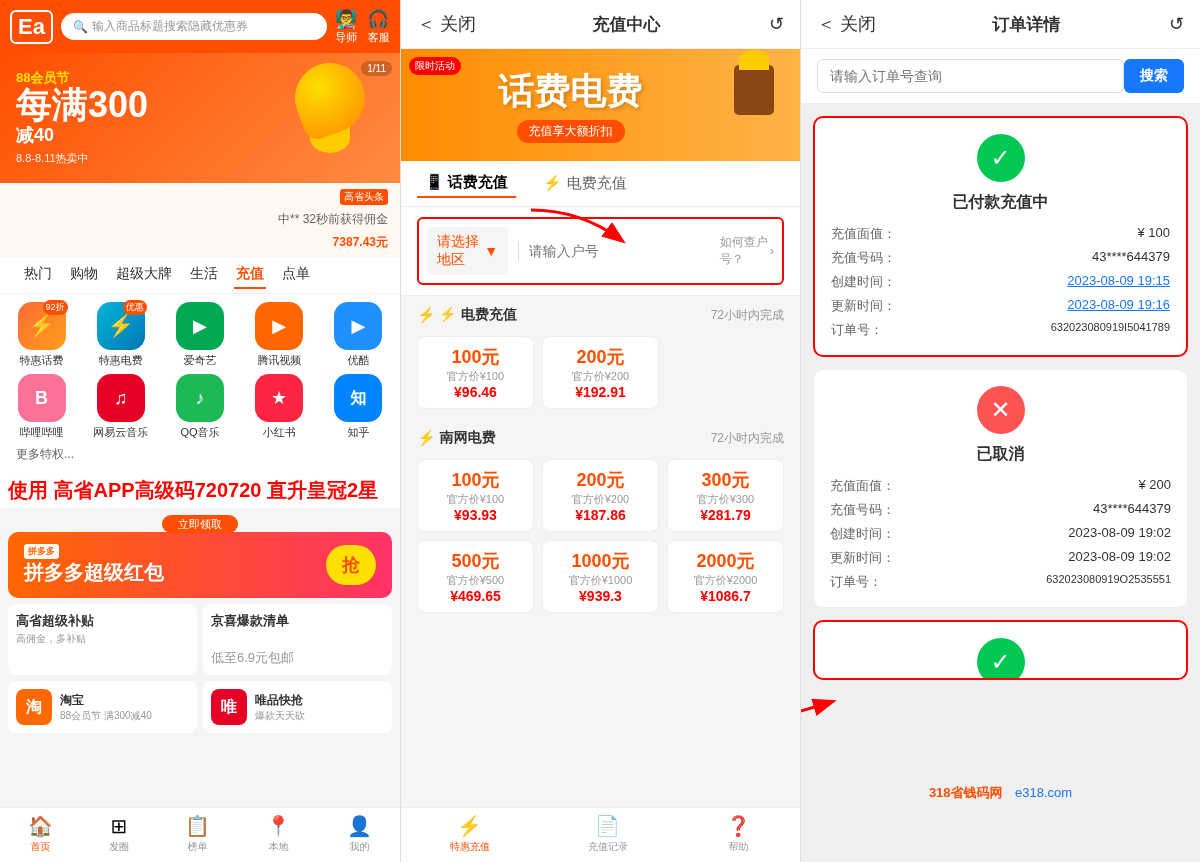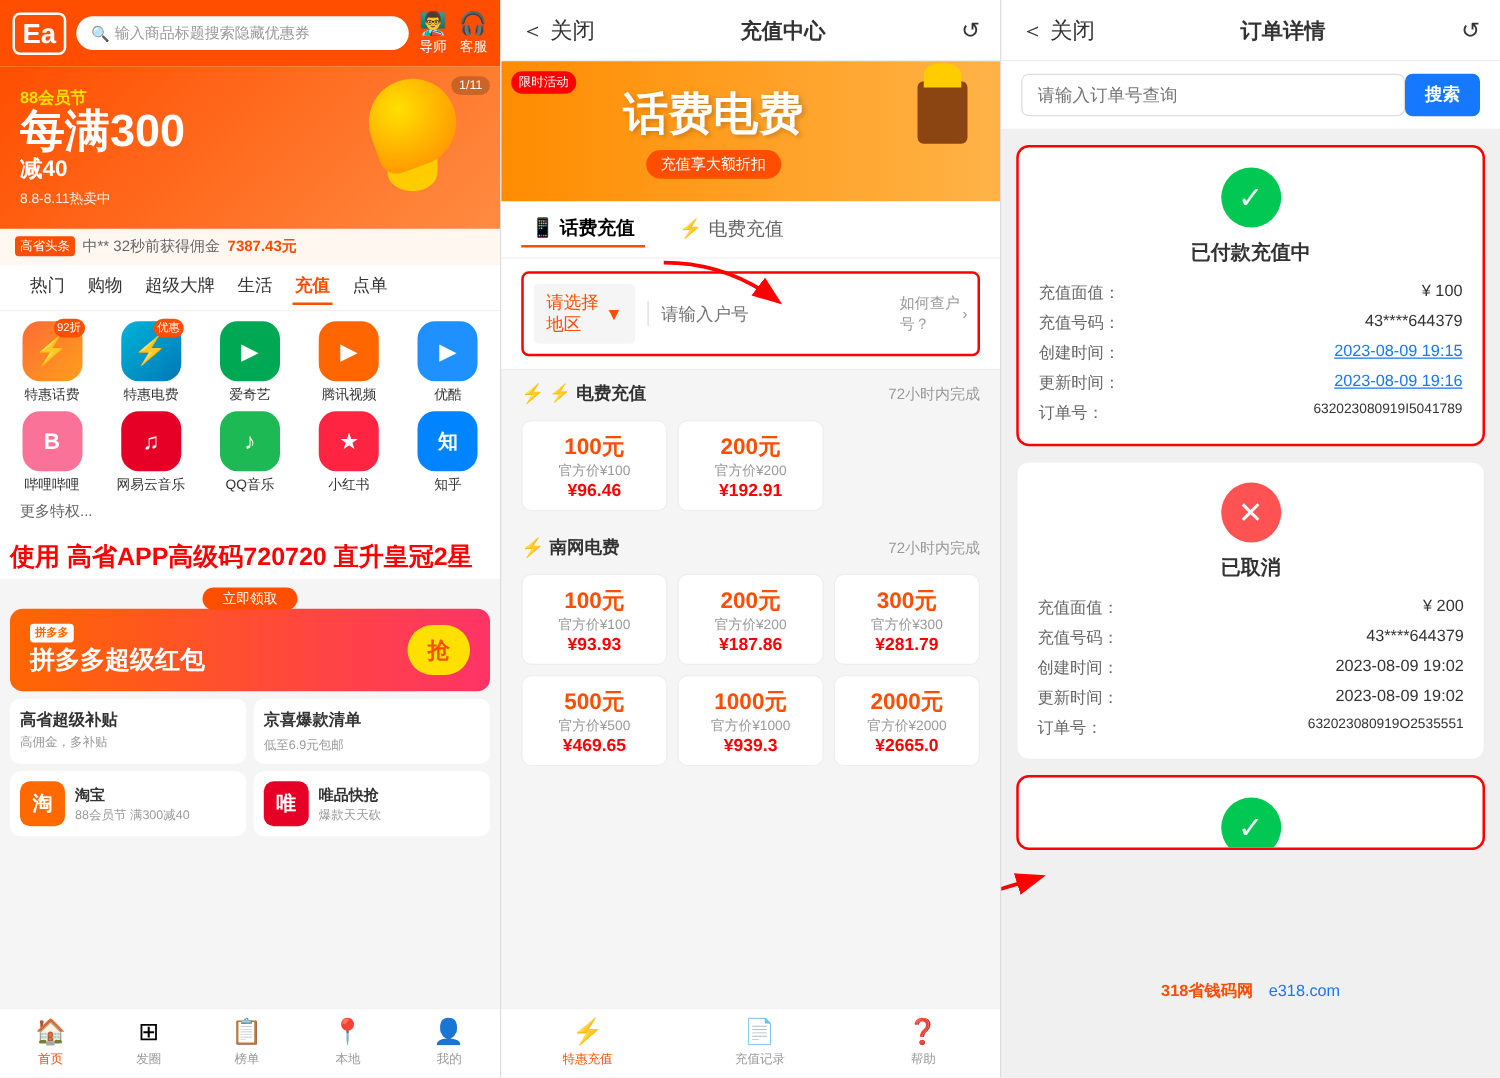--- a/index.html
+++ b/index.html
@@ -112,22 +112,23 @@
       padding: 2px 6px;
       border-radius: 10px;
     }
 
     .p1-coupon-bar {
       background: #fff7f0;
       padding: 6px 12px;
       font-size: 12px;
       color: #666;
       display: flex;
-      align-items: flex-start;
+      align-items: flex-end;
       gap: 6px;
+      flex-direction: column;
     }
     .p1-coupon-label {
       background: #ff4e00;
       color: white;
       font-size: 10px;
       padding: 1px 4px;
       border-radius: 3px;
     }
     .p1-coupon-amount {
       color: #ff4e00;
@@ -743,21 +744,21 @@
     </div>
   </div>
 
   <div style="display:grid;grid-template-columns:1fr 1fr;gap:6px;padding:0 8px;">
     <div style="background:white;border-radius:8px;padding:8px;">
       <div style="font-size:13px;font-weight:bold;color:#333;">高省超级补贴</div>
       <div style="font-size:10px;color:#999;margin-top:2px;">高佣金，多补贴</div>
     </div>
     <div style="background:white;border-radius:8px;padding:8px;">
       <div style="font-size:13px;font-weight:bold;color:#333;">京喜爆款清单</div>
-      <div style="font-size:10px;color:#999;margin-top:4px;">低至6.9元包邮</div>
+      <div style="font-size:13px;color:#999;margin-top:19px;">低至6.9元包邮</div>
     </div>
   </div>
 
   <div style="display:grid;grid-template-columns:1fr 1fr;gap:6px;padding:6px 8px;">
     <div class="p1-platform-card">
       <div class="p1-platform-logo" style="background:#ff6900;">淘</div>
       <div class="p1-platform-info">
         <div class="p1-platform-name">淘宝</div>
         <div class="p1-platform-desc">88会员节 满300减40</div>
       </div>
@@ -889,21 +890,21 @@
       <div class="p2-amount-price">¥469.65</div>
     </div>
     <div class="p2-amount-item">
       <div class="p2-amount-main">1000元</div>
       <div class="p2-amount-official">官方价¥1000</div>
       <div class="p2-amount-price">¥939.3</div>
     </div>
     <div class="p2-amount-item">
       <div class="p2-amount-main">2000元</div>
       <div class="p2-amount-official">官方价¥2000</div>
-      <div class="p2-amount-price">¥2665.0</div>
+      <div class="p2-amount-price">¥1086.7</div>
     </div>
   </div>
 
   <div class="panel2-bottom-nav">
     <div class="p2-bottom-item">
       <span class="p2-bottom-icon" style="color:#ff4e00;">⚡</span>
       <span class="p2-bottom-label active">特惠充值</span>
     </div>
     <div class="p2-bottom-item">
       <span class="p2-bottom-icon">📄</span>

